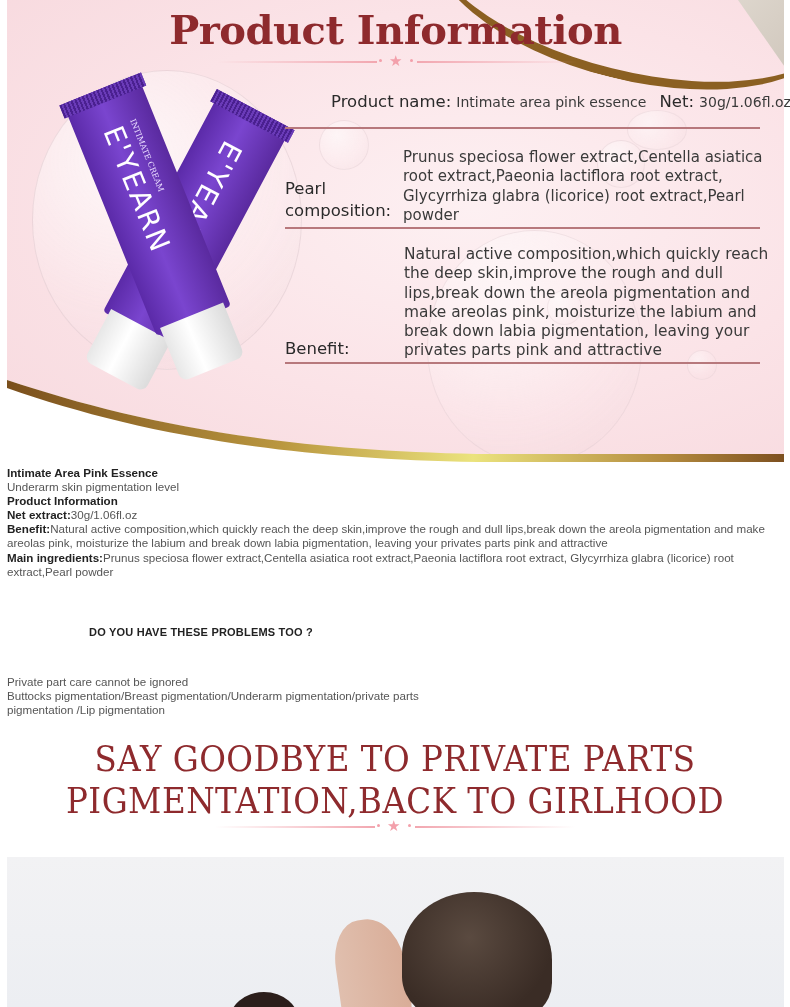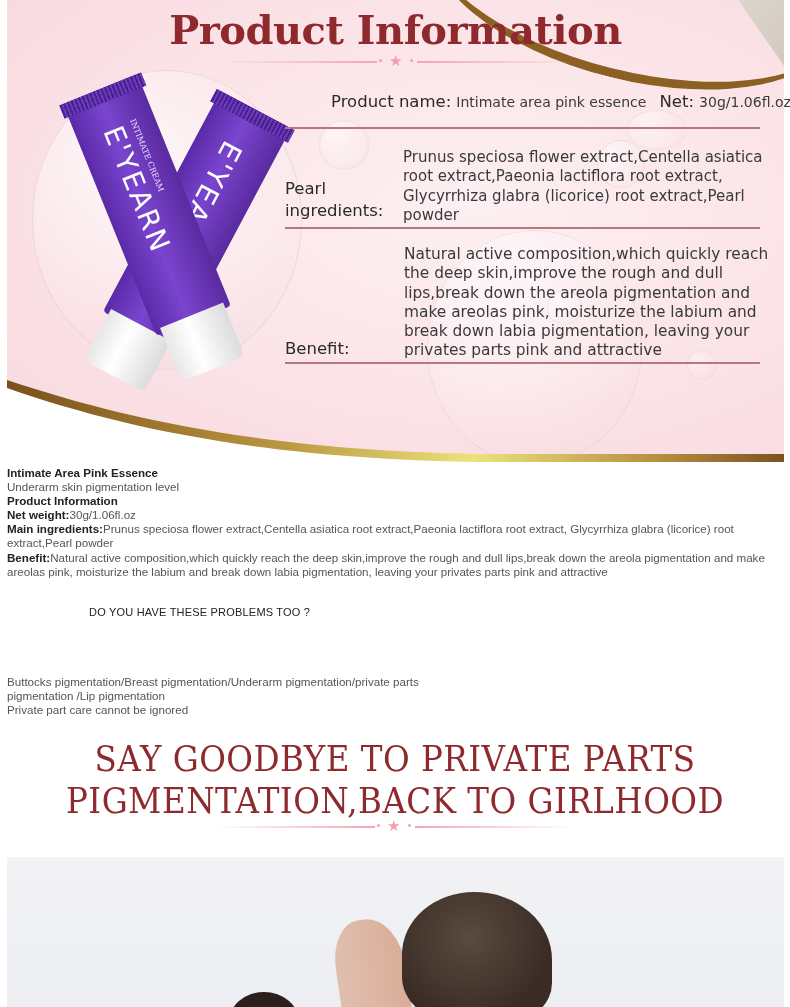--- a/index.html
+++ b/index.html
@@ -42,21 +42,21 @@
   .row-name { top: 92px; width: 475px; white-space: nowrap; margin-left: 46px; }
   .row-name .lbl2 { margin-left: 8px; }
   .ingr-label { top: 178px; font-size: 16.5px; line-height: 22px; color: #2a2a2a; }
   .ingr-value { left: 403px; top: 148px; width: 365px; font-size: 15px; line-height: 19.3px; color: #3a3a3a; }
   .ben-label { top: 339px; font-size: 16.5px; color: #2a2a2a; }
   .ben-value { left: 404px; top: 245px; width: 365px; font-size: 15.4px; line-height: 19.3px; color: #3a3a3a; }
 
   
   .body-text { position: absolute; left: 7px; top: 466px; width: 775px; font-family: "Liberation Sans", sans-serif; font-size: 11.6px; line-height: 14.1px; color: #555; }
   .body-text b { color: #222; font-weight: bold; }
-  .problems-title { position: absolute; left: 89px; top: 606px; font-family: "Liberation Sans", sans-serif; font-weight: normal; font-size: 11px; color: #222; letter-spacing: 0.2px; }
+  .problems-title { position: absolute; left: 89px; top: 626px; font-family: "Liberation Sans", sans-serif; font-weight: bold; font-size: 11px; color: #222; letter-spacing: 0.2px; }
   .problems { position: absolute; left: 7px; top: 675px; width: 460px; font-family: "Liberation Sans", sans-serif; font-size: 11.6px; line-height: 14.1px; color: #555; }
 
   
   .headline { position: absolute; left: 0; width: 790px; top: 738px; text-align: center; font-family: "DejaVu Serif", serif;
     font-size: 35px; line-height: 42px; color: #8e2a2d; letter-spacing: 0.5px; transform: scaleX(0.93); }
   .headline-ornament { position: absolute; left: 215px; top: 821px; width: 360px; height: 12px; }
 
   
   .photo { position: absolute; left: 7px; top: 857px; width: 777px; height: 150px; overflow: hidden;
     background: linear-gradient(180deg, #f2f2f4 0%, #eceef2 100%); }
@@ -123,42 +123,42 @@
 <div class="info row-name">
   <span class="lbl">Product name:</span>
   <span class="val">Intimate area pink essence</span>
   <span class="lbl lbl2">Net:</span>
   <span class="val">30g/1.06fl.oz</span>
 </div>
 <div class="info-line" style="top:127px;width:475px;"></div>
 
 <div class="info ingr-label">
   <div>Pearl</div>
-  <div>ingredients:</div>
+  <div>composition:</div>
 </div>
 <div class="info ingr-value">Prunus speciosa flower extract,Centella asiatica root extract,Paeonia lactiflora root extract, Glycyrrhiza glabra (licorice) root extract,Pearl powder</div>
 <div class="info-line" style="top:227px;width:475px;"></div>
 
 <div class="info ben-label">Benefit:</div>
 <div class="info ben-value">Natural active composition,which quickly reach the deep skin,improve the rough and dull lips,break down the areola pigmentation and make areolas pink, moisturize the labium and break down labia pigmentation, leaving your privates parts pink and attractive</div>
 <div class="info-line" style="top:362px;width:475px;"></div>
 
 <div class="body-text">
   <div><b>Intimate Area Pink Essence</b></div>
   <div>Underarm skin pigmentation level</div>
   <div><b>Product Information</b></div>
-  <div><b>Net weight:</b><span>30g/1.06fl.oz</span></div>
+  <div><b>Net extract:</b><span>30g/1.06fl.oz</span></div>
+  <div><b>Benefit:</b><span>Natural active composition,which quickly reach the deep skin,improve the rough and dull lips,break down the areola pigmentation and make areolas pink, moisturize the labium and break down labia pigmentation, leaving your privates parts pink and attractive</span></div>
   <div><b>Main ingredients:</b><span>Prunus speciosa flower extract,Centella asiatica root extract,Paeonia lactiflora root extract, Glycyrrhiza glabra (licorice) root extract,Pearl powder</span></div>
-  <div><b>Benefit:</b><span>Natural active composition,which quickly reach the deep skin,improve the rough and dull lips,break down the areola pigmentation and make areolas pink, moisturize the labium and break down labia pigmentation, leaving your privates parts pink and attractive</span></div>
 </div>
 
 <div class="problems-title">DO YOU HAVE THESE PROBLEMS TOO ?</div>
 <div class="problems">
+  <div>Private part care cannot be ignored</div>
   <div>Buttocks pigmentation/Breast pigmentation/Underarm pigmentation/private parts pigmentation /Lip pigmentation</div>
-  <div>Private part care cannot be ignored</div>
 </div>
 
 <div class="headline">
   <div>SAY GOODBYE TO PRIVATE PARTS</div>
   <div>PIGMENTATION,BACK TO GIRLHOOD</div>
 </div>
 <div class="title-ornament headline-ornament">
   <div class="line left"></div>
   <span class="dot" style="left:162px"></span>
   <span class="star">★</span>

